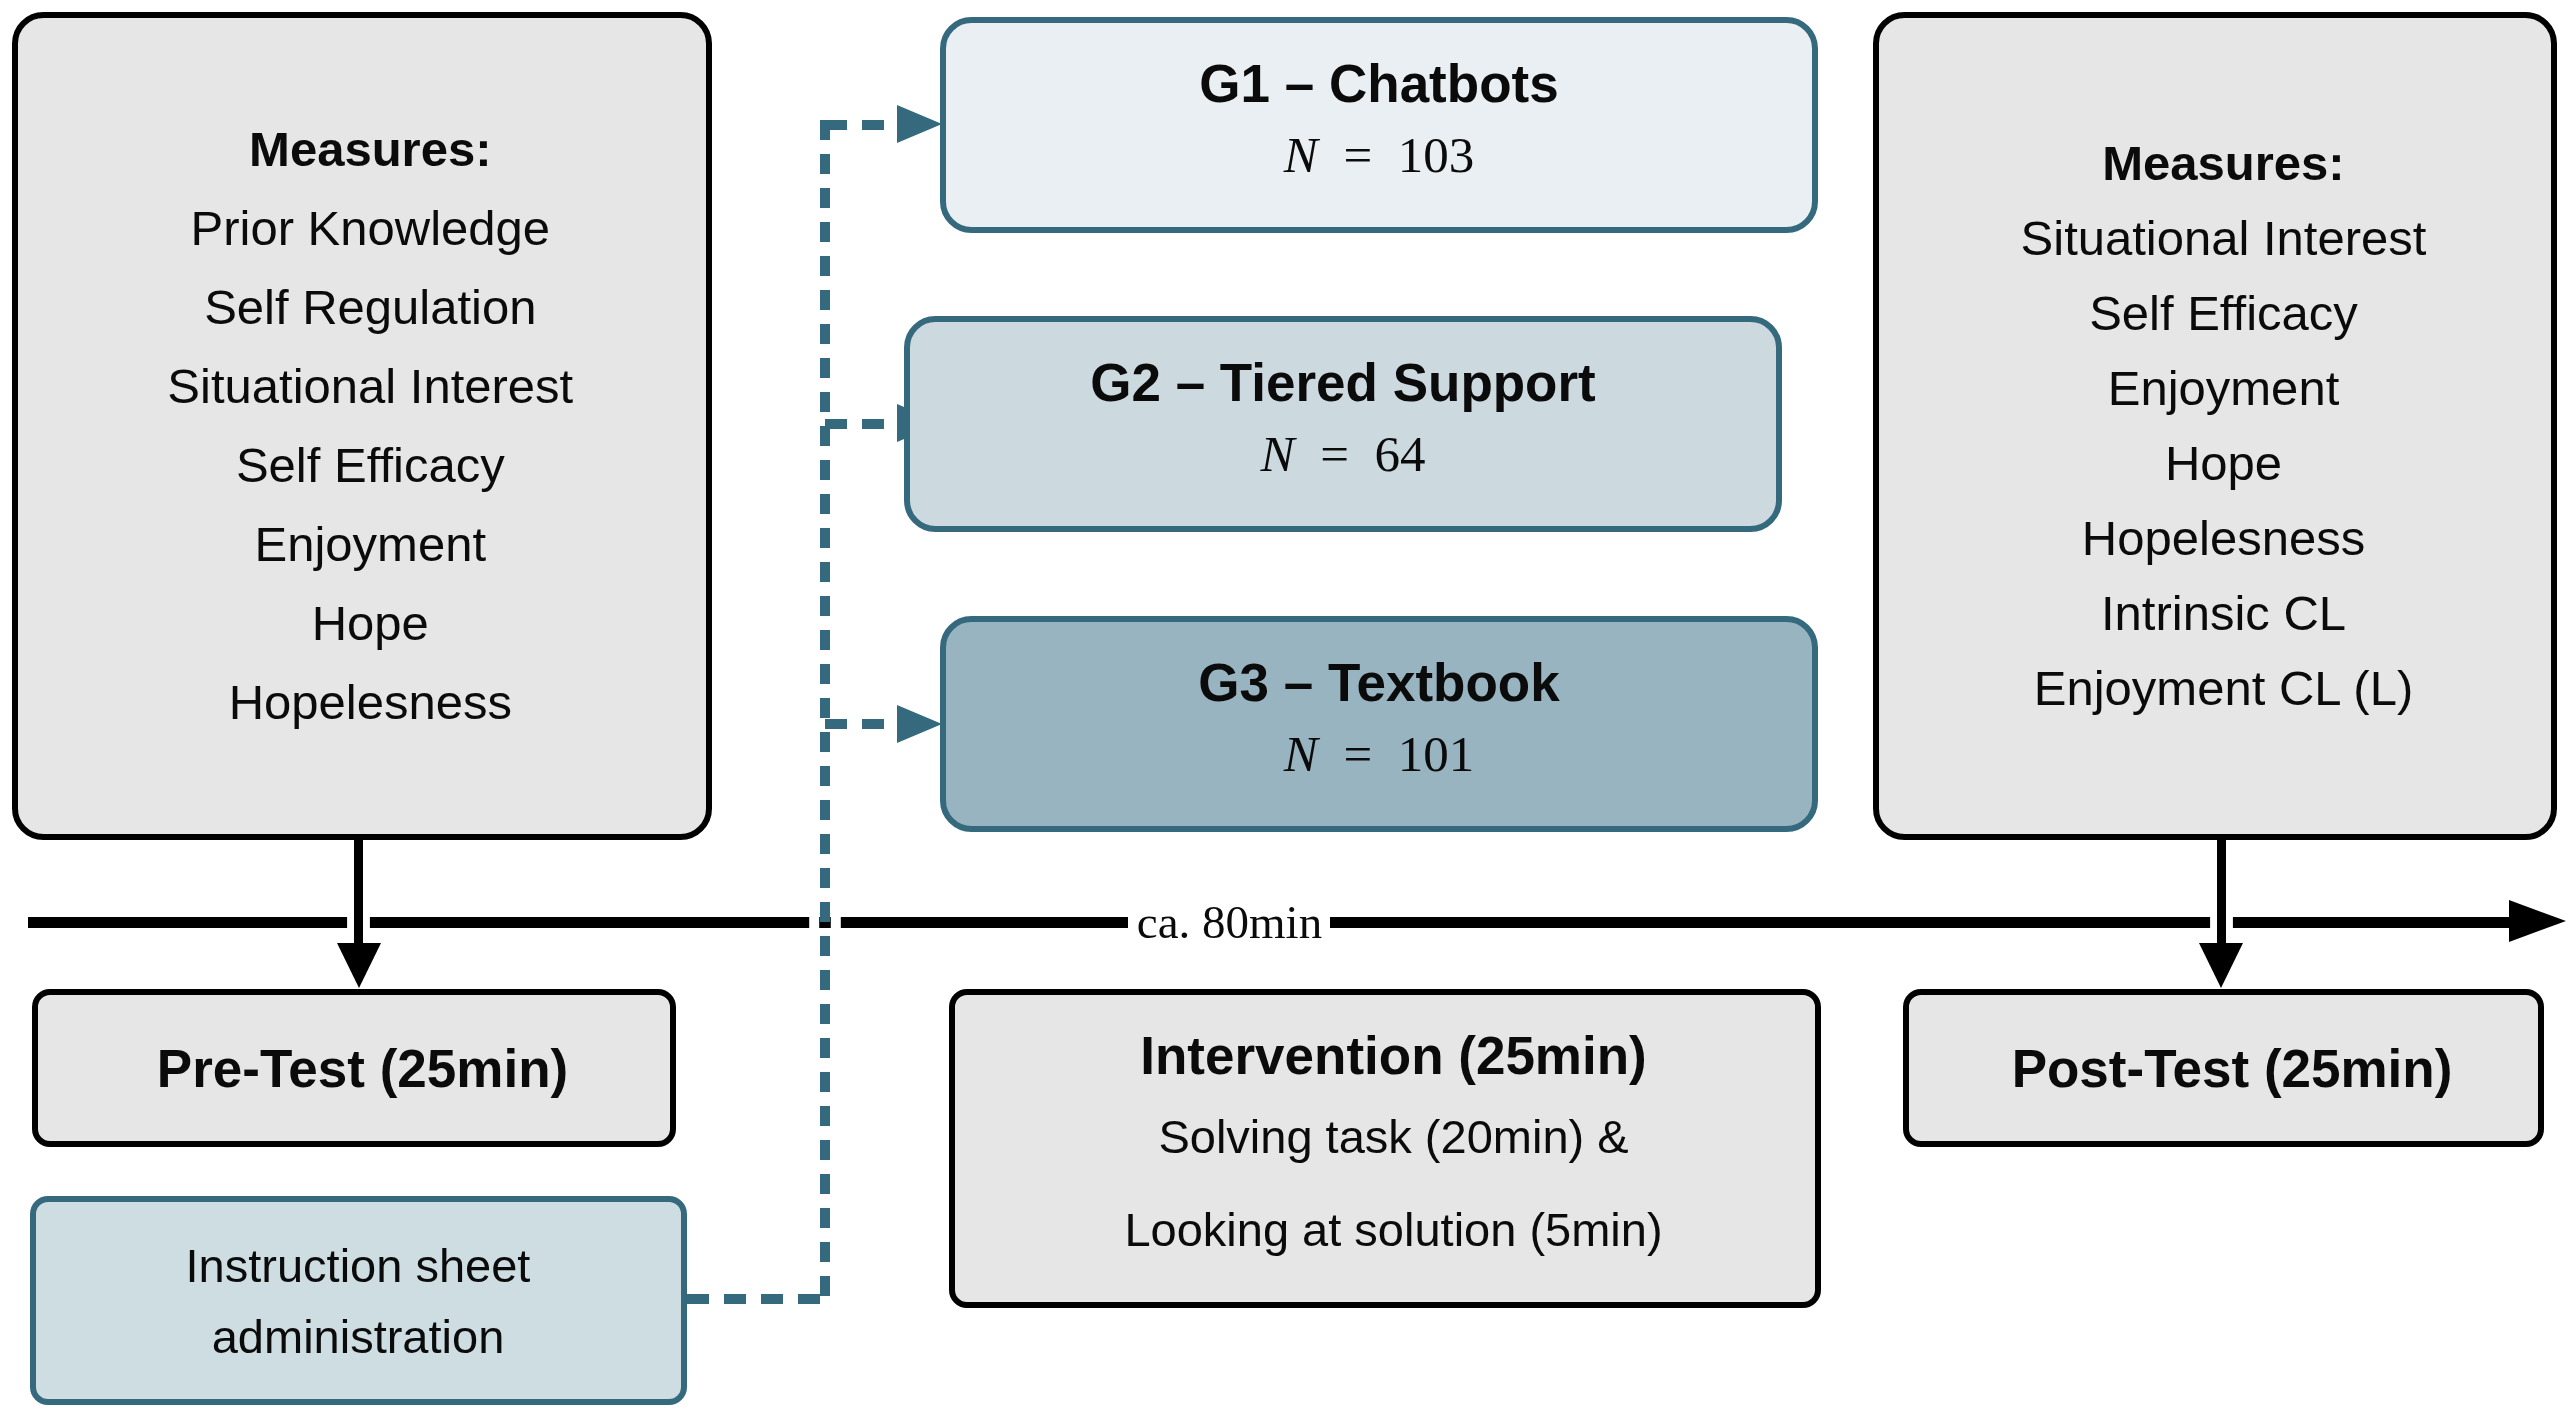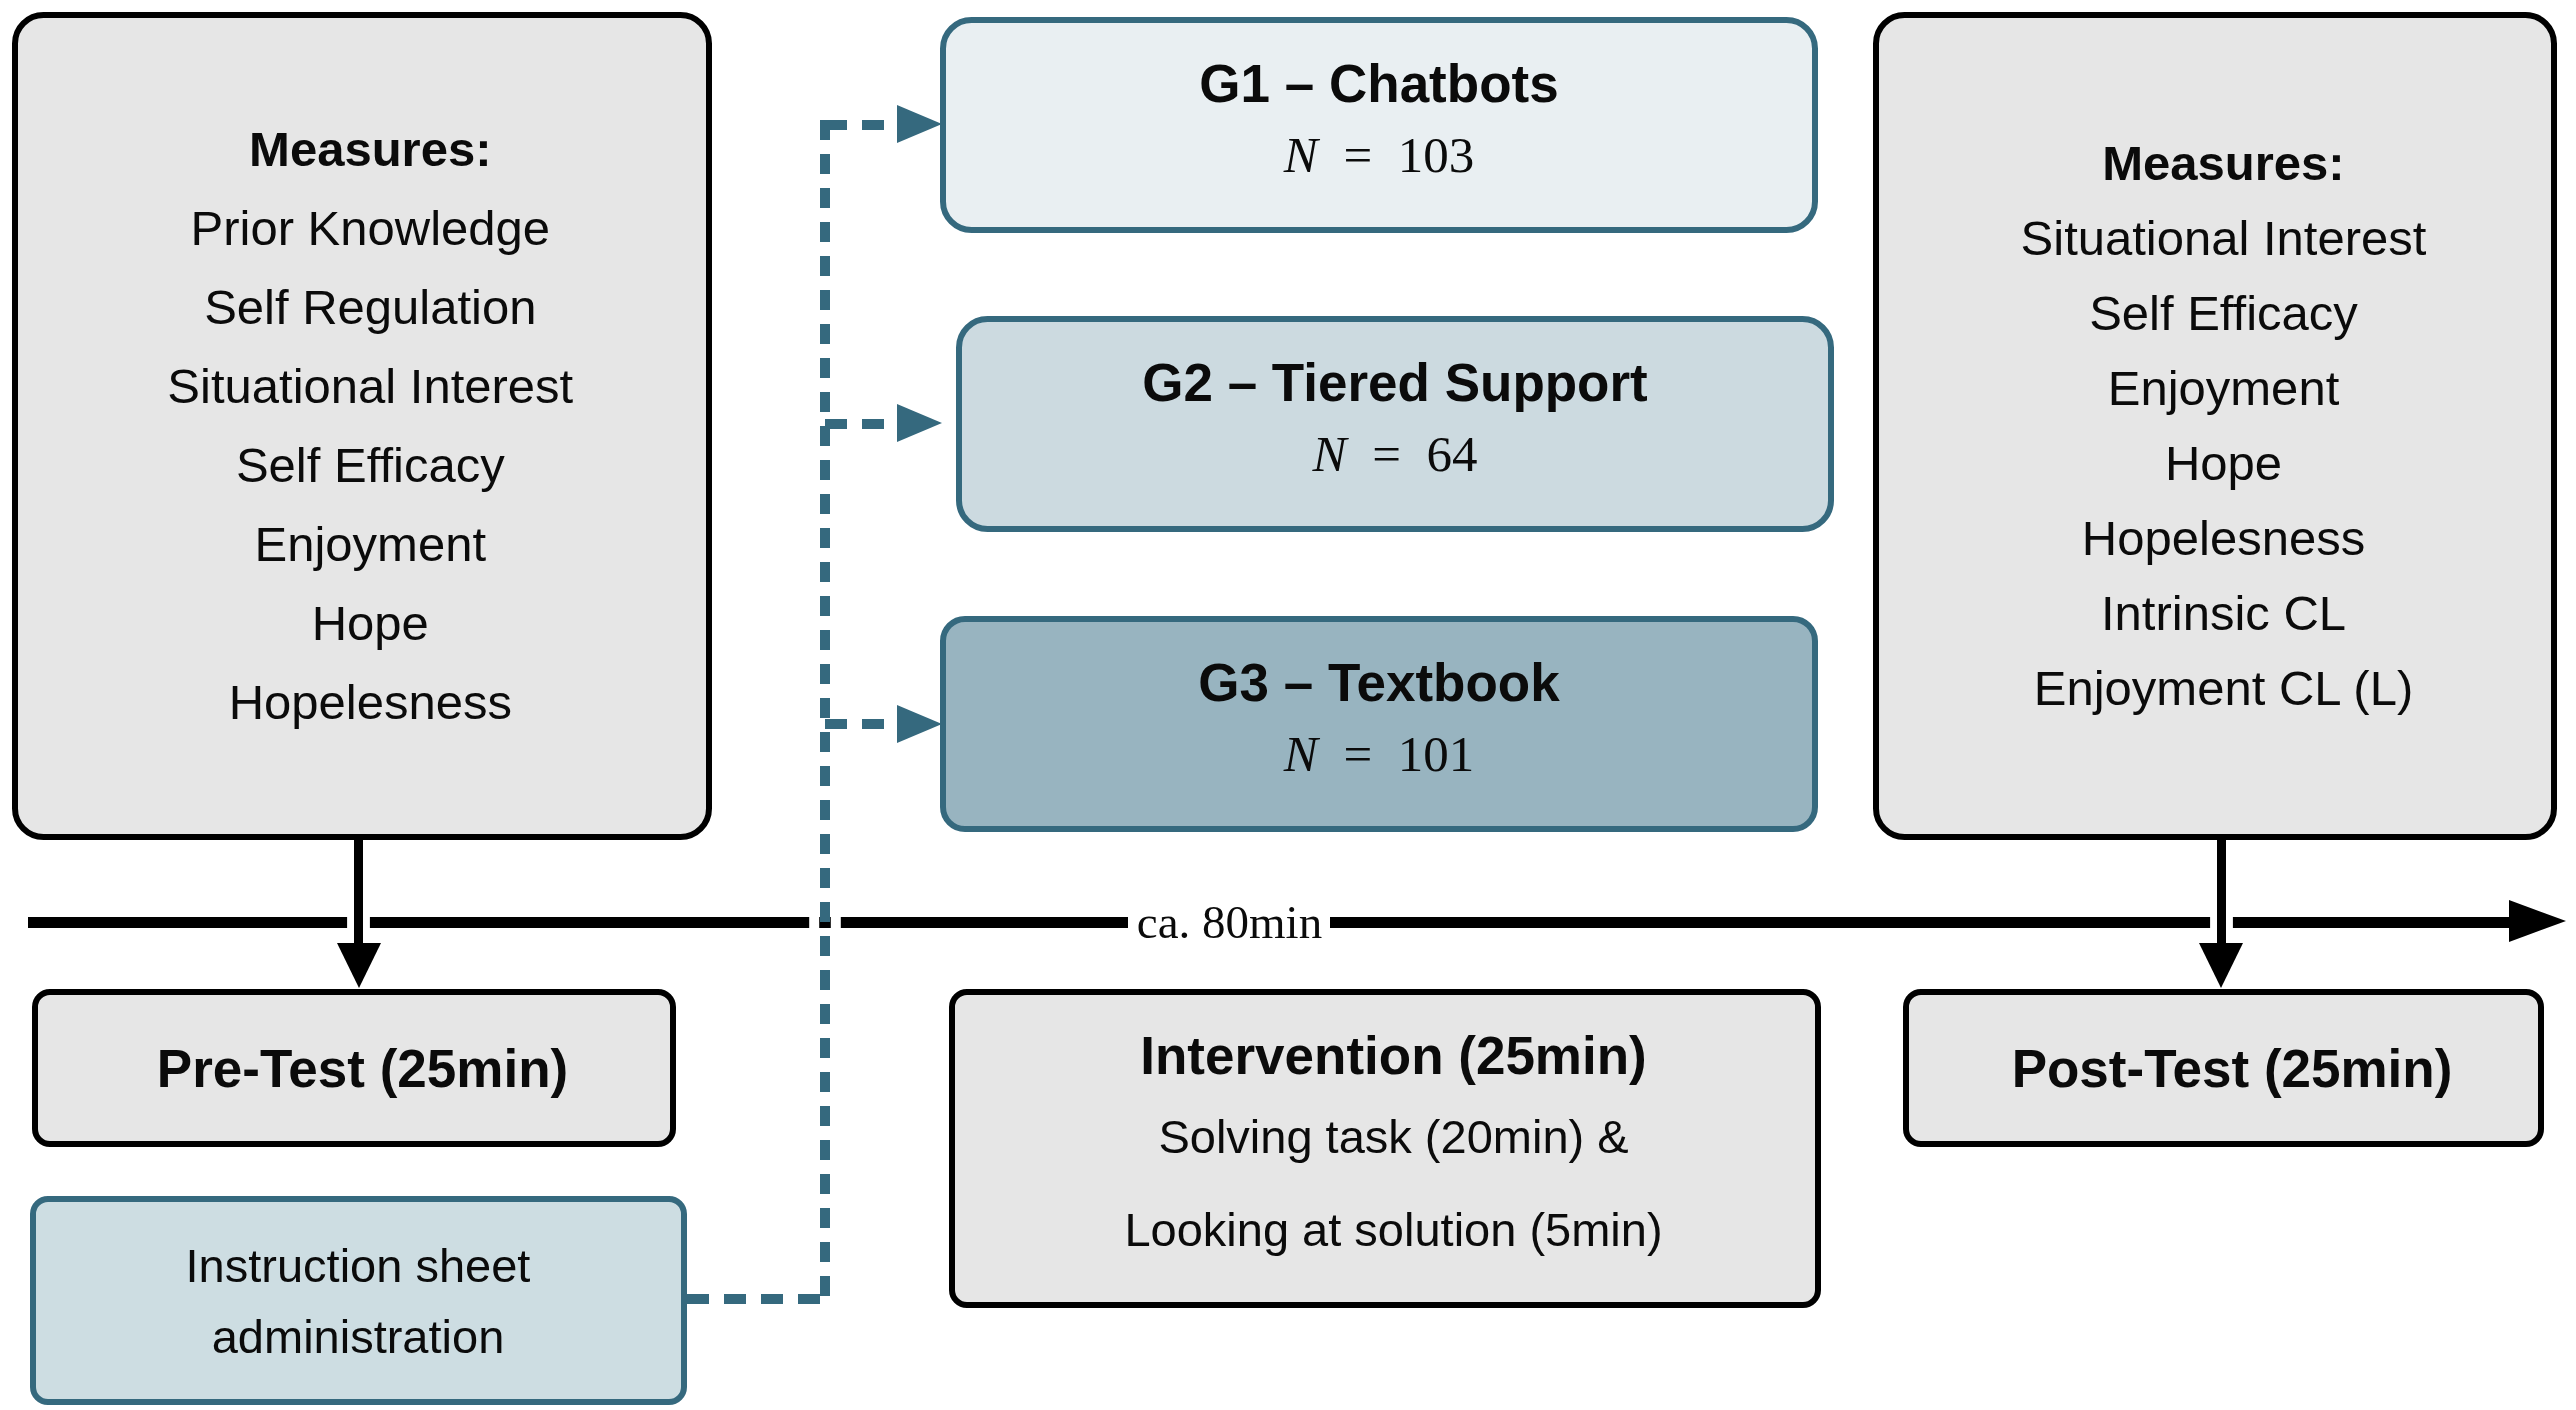--- a/index.html
+++ b/index.html
@@ -100,26 +100,26 @@
     <div class="panel-line tight">Hopelesness</div>
     <div class="panel-line tight">Intrinsic CL</div>
     <div class="panel-line tight">Enjoyment CL (L)</div>
   </div>
 
   <div class="box tealborder r30" style="left:940px;top:16.7px;width:878px;height:216px;background:var(--g1_fill,#e9eff2);">
     <div class="group-title">G1 – Chatbots</div>
     <div class="n-line"><span class="n-sym">N</span><span class="n-eq">=</span><span>103</span></div>
   </div>
 
-  <div class="box tealborder r30" style="left:956px;top:316px;width:878px;height:216px;background:var(--g2_fill,#ccdae0);">
+  <div class="box tealborder r30" style="left:904px;top:316px;width:878px;height:216px;background:var(--g2_fill,#ccdae0);">
     <div class="group-title">G2 – Tiered Support</div>
     <div class="n-line"><span class="n-sym">N</span><span class="n-eq">=</span><span>64</span></div>
   </div>
 
-  <div class="box tealborder r30" style="left:940px;top:616px;width:878px;height:216px;background:var(--g3_fill,#98b4c0);border-radius:25px;">
+  <div class="box tealborder r30" style="left:940px;top:616px;width:878px;height:216px;background:var(--g3_fill,#98b4c0);">
     <div class="group-title">G3 – Textbook</div>
     <div class="n-line"><span class="n-sym">N</span><span class="n-eq">=</span><span>101</span></div>
   </div>
 
   <div class="box gray r26" style="left:32px;top:989px;width:644px;height:158px;">
     <div class="stage-label">Pre-Test (25min)</div>
   </div>
 
   <div class="box gray r26" style="left:949px;top:989px;width:872px;height:319px;">
     <div class="intervention-title">Intervention (25min)</div>

